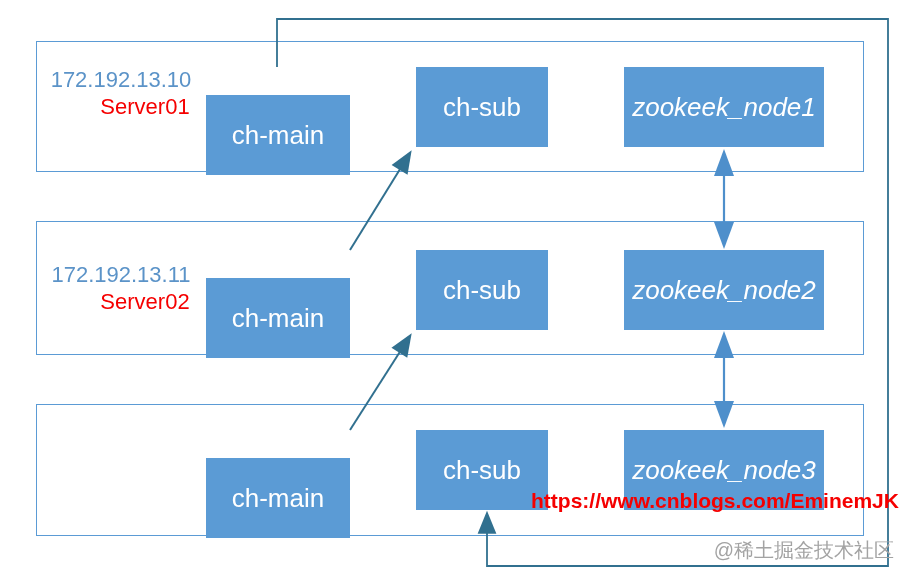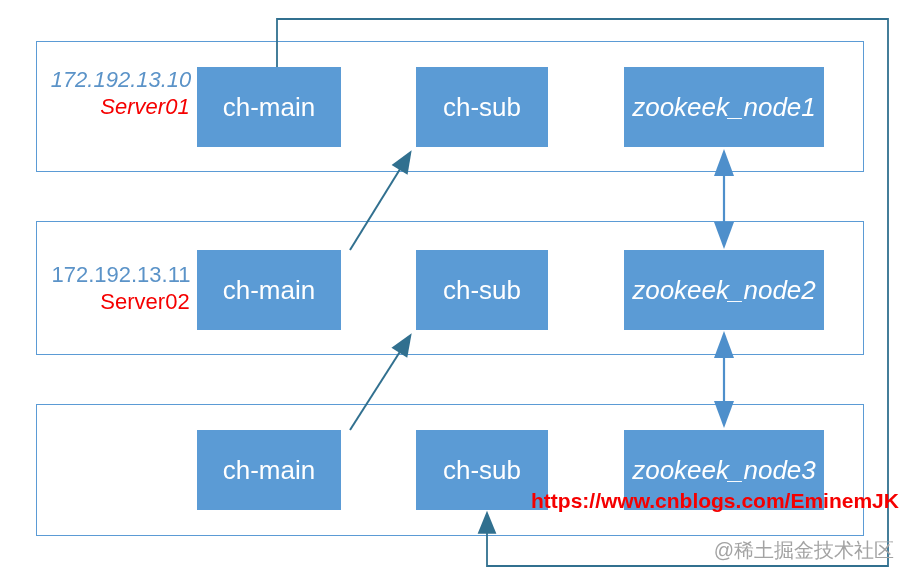--- a/index.html
+++ b/index.html
@@ -28,39 +28,39 @@
   .label {
     position: absolute;
     left: 36px;
     width: 170px;
     display: flex;
     flex-direction: column;
     align-items: center;
     justify-content: center;
     line-height: 1.25;
   }
-  .lab1 { top: 41px;  height: 104px; font-style: italic; }
+  .lab1 { top: 41px;  height: 104px; }
   .lab2 { top: 221px; height: 134px; }
   .lab3 { top: 404px; height: 132px; }
   .ip    { color: #5b93c8; font-size: 22px; }
   .sname { color: #f50000; font-size: 22px; margin-left: 48px; }
 
   
   .node {
     position: absolute;
     height: 80px;
     background: #5b9bd5;
     color: #ffffff;
     font-size: 26px;
     display: flex;
     align-items: center;
     justify-content: center;
     z-index: 1;
   }
-  .main { left: 197px; width: 144px; }
+  .main { left: 206px; width: 144px; margin-top: 28px; }
   .sub  { left: 416px; width: 132px; }
   .zk   { left: 624px; width: 200px; font-style: italic; }
   .r1 { top: 67px; }
   .r2 { top: 250px; }
   .r3 { top: 430px; }
 
   
   .overlay {
     position: absolute;
     left: 0; top: 0;

